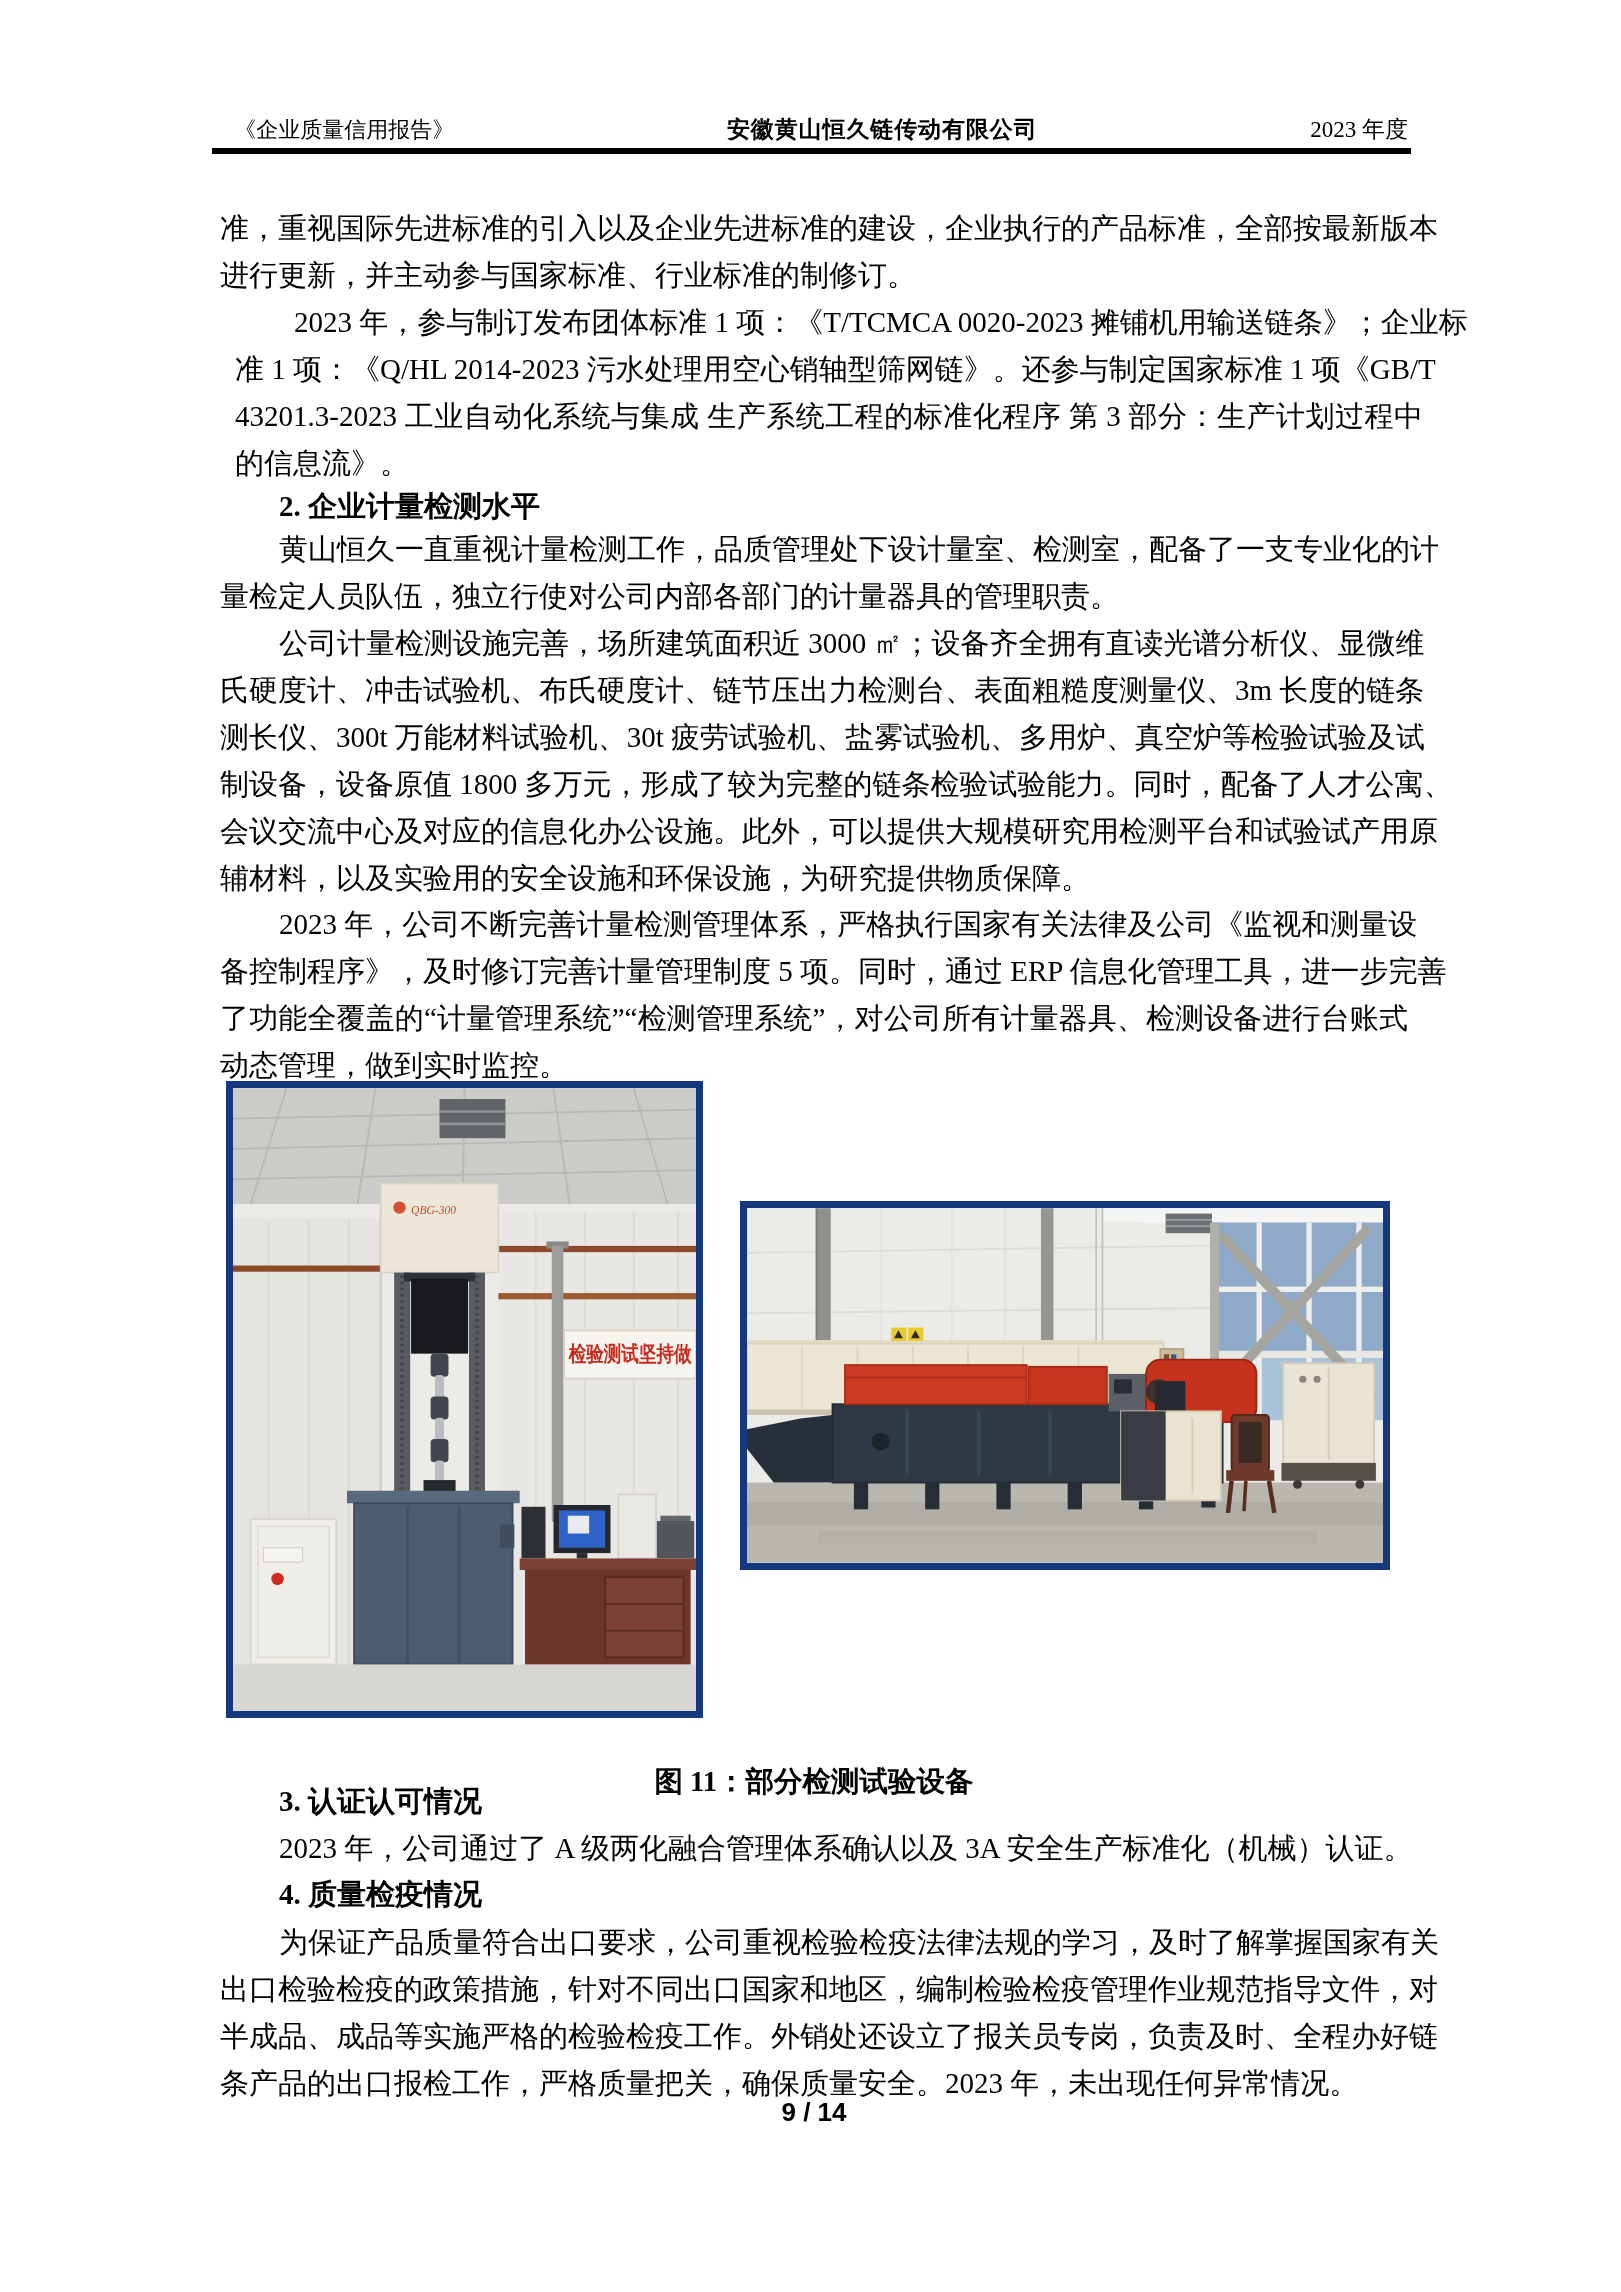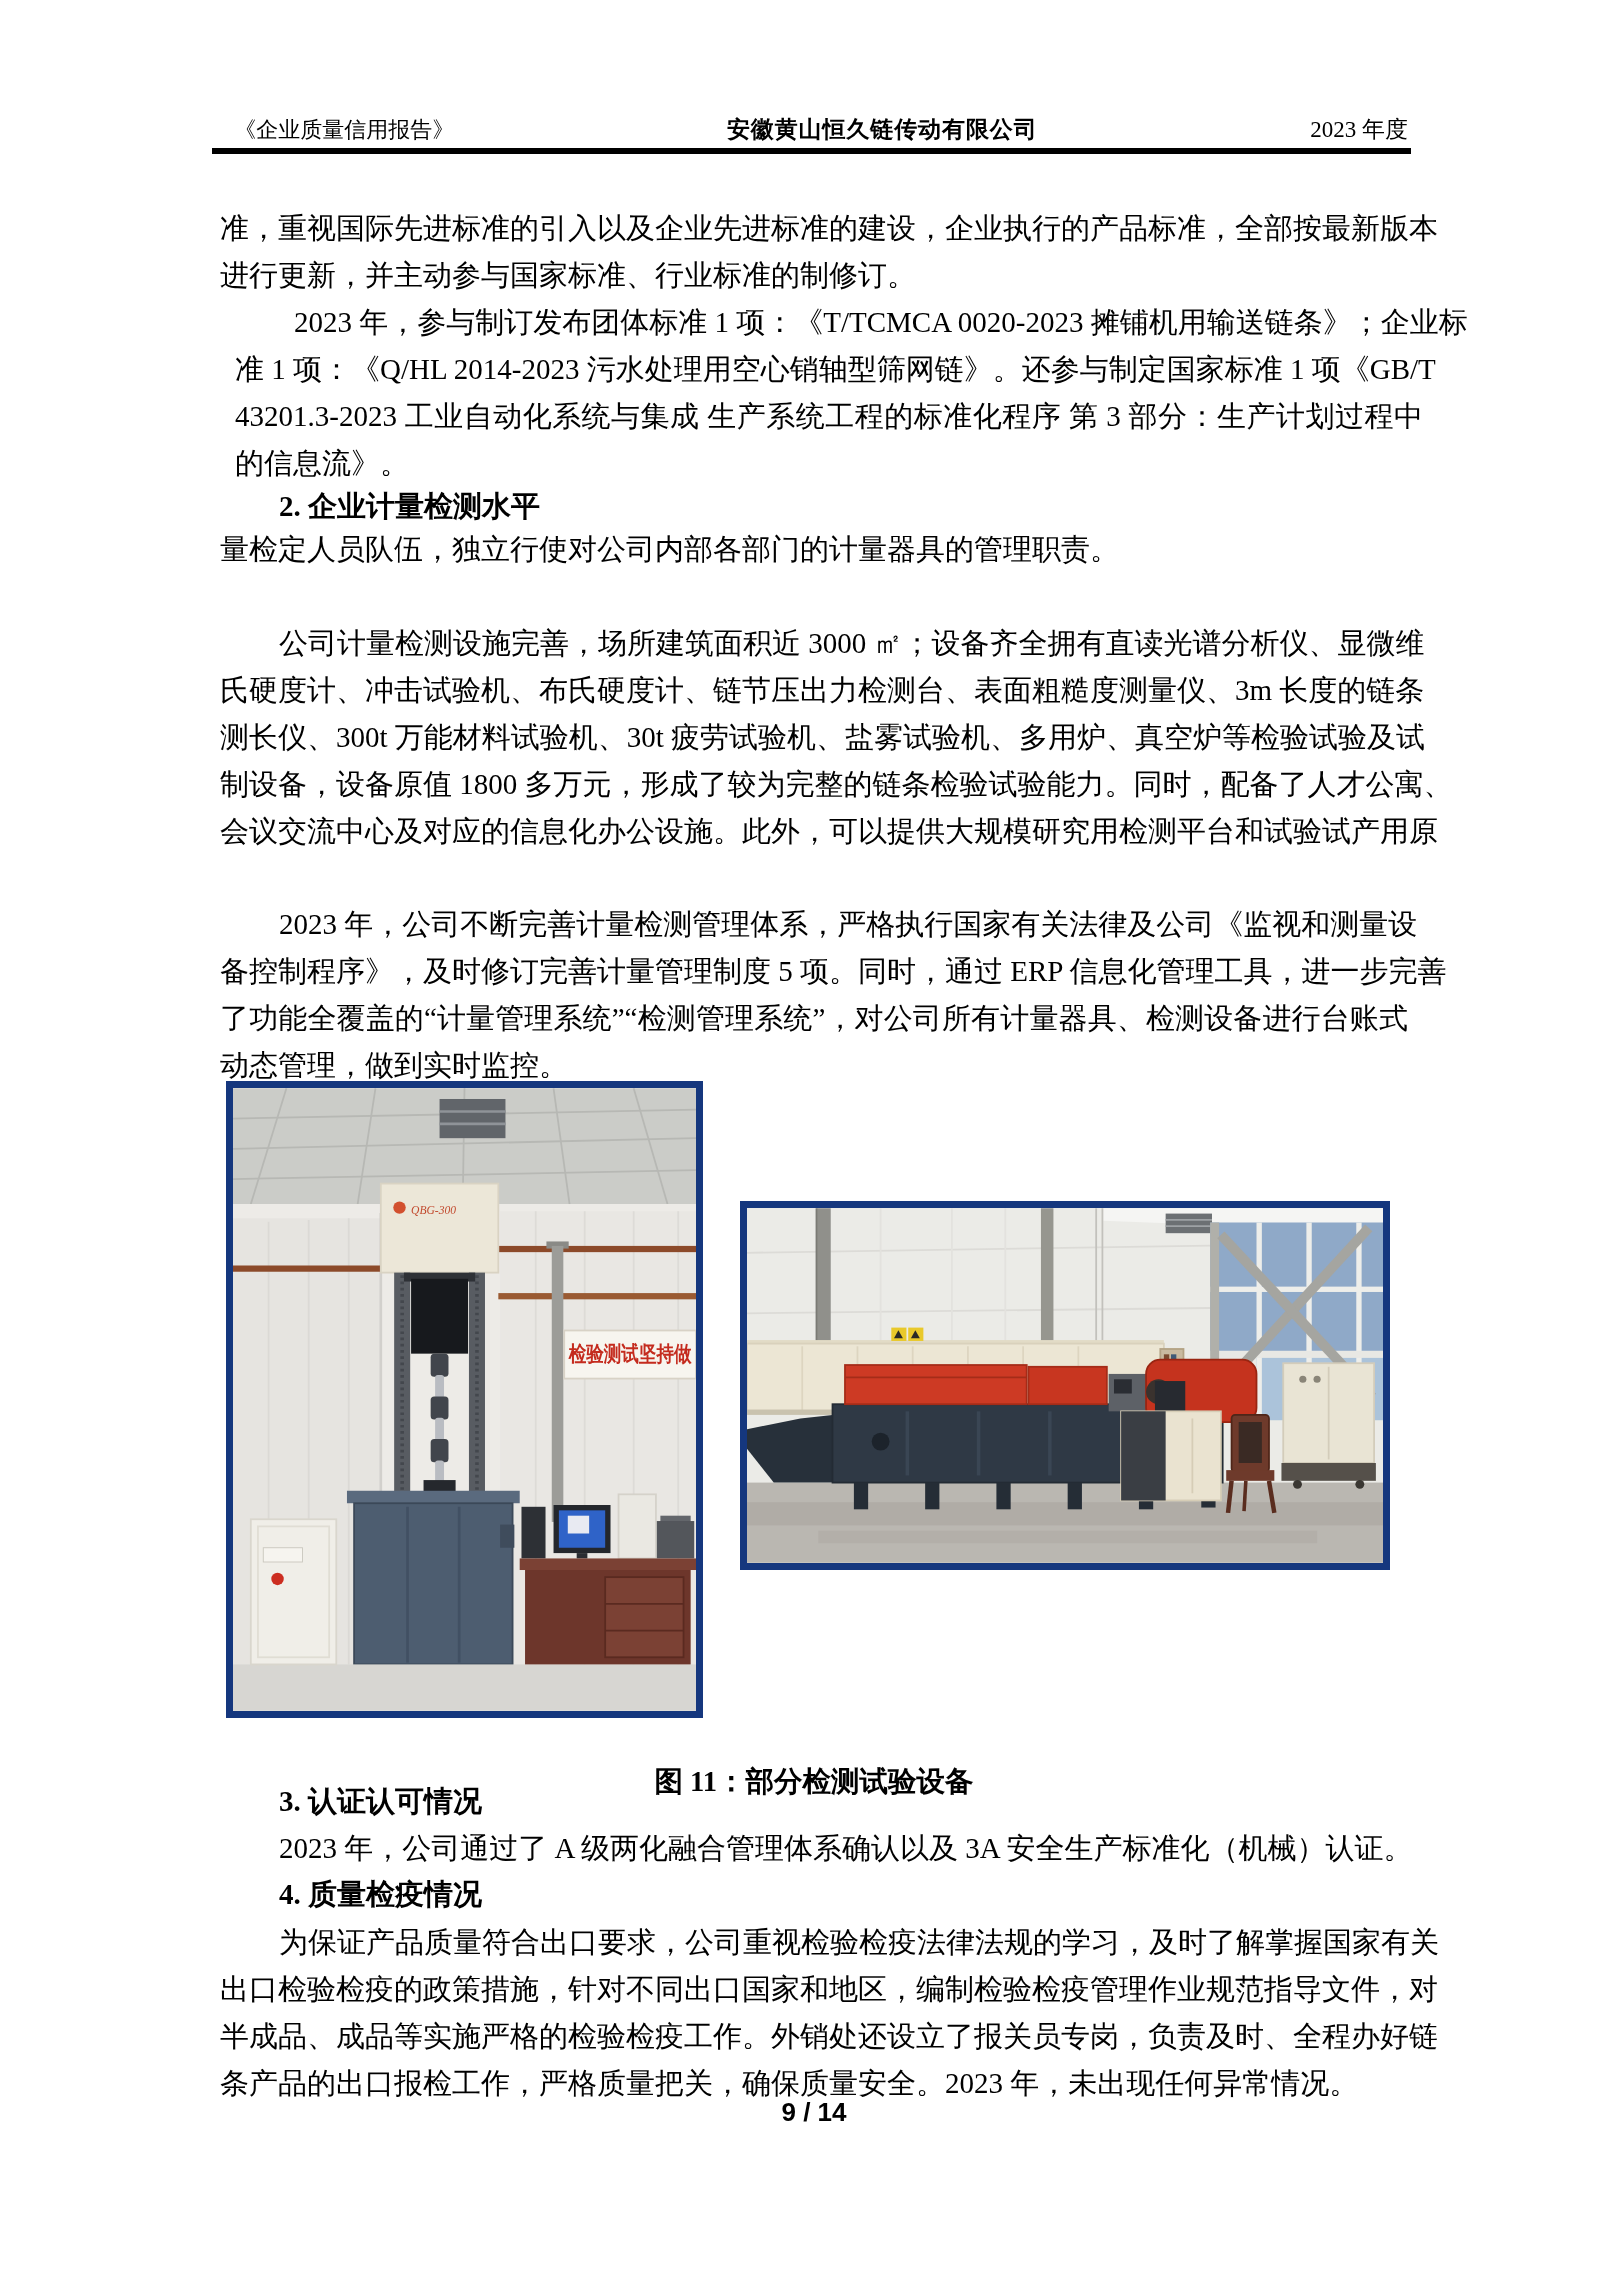--- a/index.html
+++ b/index.html
@@ -48,29 +48,31 @@
     <div class="ln j">准 1 项：《Q/HL 2014-2023 污水处理用空心销轴型筛网链》。还参与制定国家标准 1 项《GB/T</div>
     <div class="ln j">43201.3-2023 工业自动化系统与集成 生产系统工程的标准化程序 第 3 部分：生产计划过程中</div>
     <div class="ln e">的信息流》。</div>
   </div>
 
   <div class="abs" style="left:220px;top:483px;">
     <div class="ln e ind hd">2. 企业计量检测水平</div>
   </div>
 
   <div class="abs" style="left:220px;top:526px;">
+    <div class="ln j ind">黄山恒久一直重视计量检测工作，品质管理处下设计量室、检测室，配备了一支专业化的计</div>
     <div class="ln e">量检定人员队伍，独立行使对公司内部各部门的计量器具的管理职责。</div>
   </div>
 
   <div class="abs" style="left:220px;top:620px;">
     <div class="ln j ind">公司计量检测设施完善，场所建筑面积近 3000 ㎡；设备齐全拥有直读光谱分析仪、显微维</div>
     <div class="ln j">氏硬度计、冲击试验机、布氏硬度计、链节压出力检测台、表面粗糙度测量仪、3m 长度的链条</div>
     <div class="ln j">测长仪、300t 万能材料试验机、30t 疲劳试验机、盐雾试验机、多用炉、真空炉等检验试验及试</div>
     <div class="ln j">制设备，设备原值 1800 多万元，形成了较为完整的链条检验试验能力。同时，配备了人才公寓、</div>
     <div class="ln j">会议交流中心及对应的信息化办公设施。此外，可以提供大规模研究用检测平台和试验试产用原</div>
+    <div class="ln e">辅材料，以及实验用的安全设施和环保设施，为研究提供物质保障。</div>
   </div>
 
   <div class="abs" style="left:220px;top:901px;">
     <div class="ln j ind">2023 年，公司不断完善计量检测管理体系，严格执行国家有关法律及公司《监视和测量设</div>
     <div class="ln j">备控制程序》，及时修订完善计量管理制度 5 项。同时，通过 ERP 信息化管理工具，进一步完善</div>
     <div class="ln j">了功能全覆盖的“计量管理系统”“检测管理系统”，对公司所有计量器具、检测设备进行台账式</div>
     <div class="ln e">动态管理，做到实时监控。</div>
   </div>
 
   <div class="abs photo" style="left:226px;top:1081px;width:463px;height:623px;">

